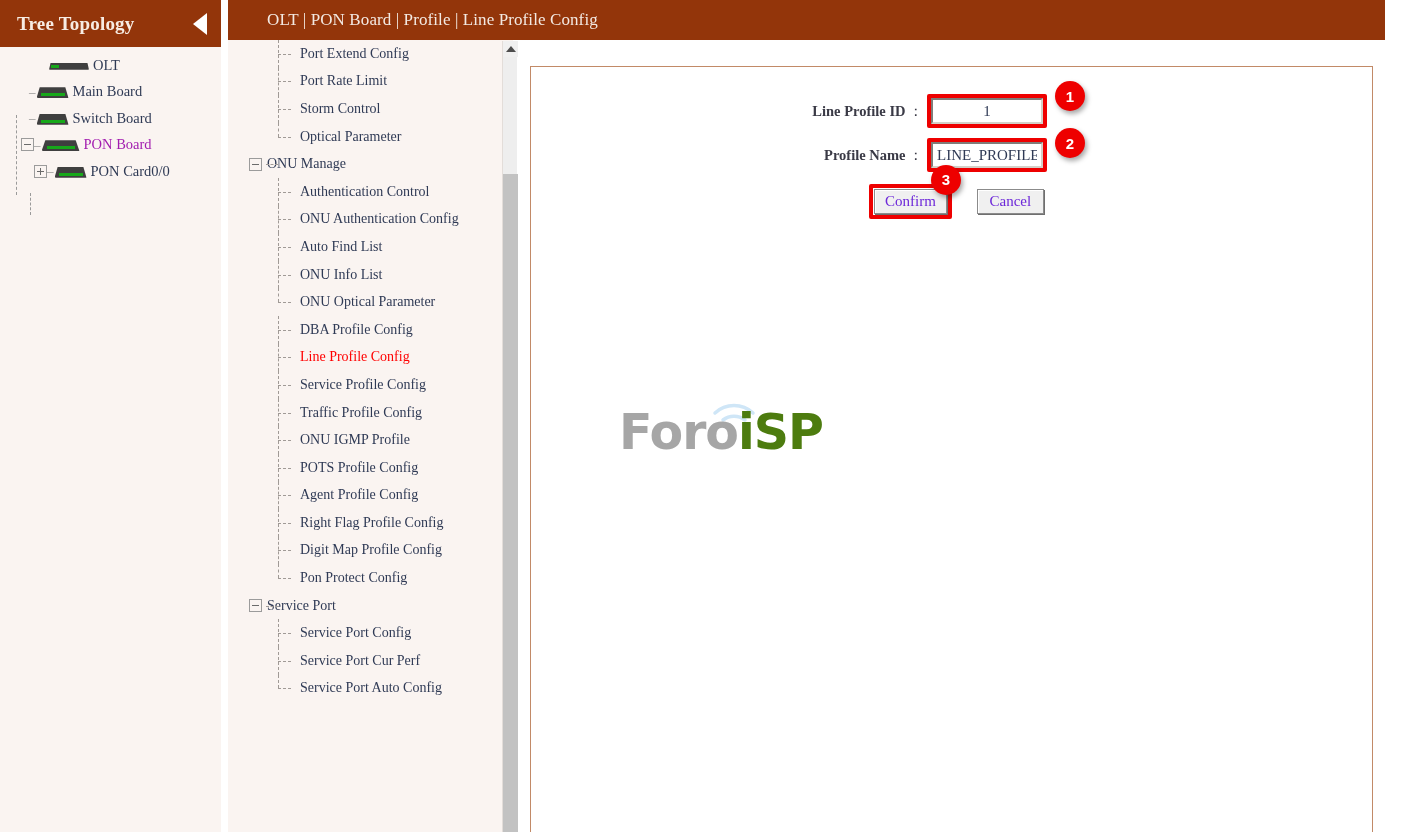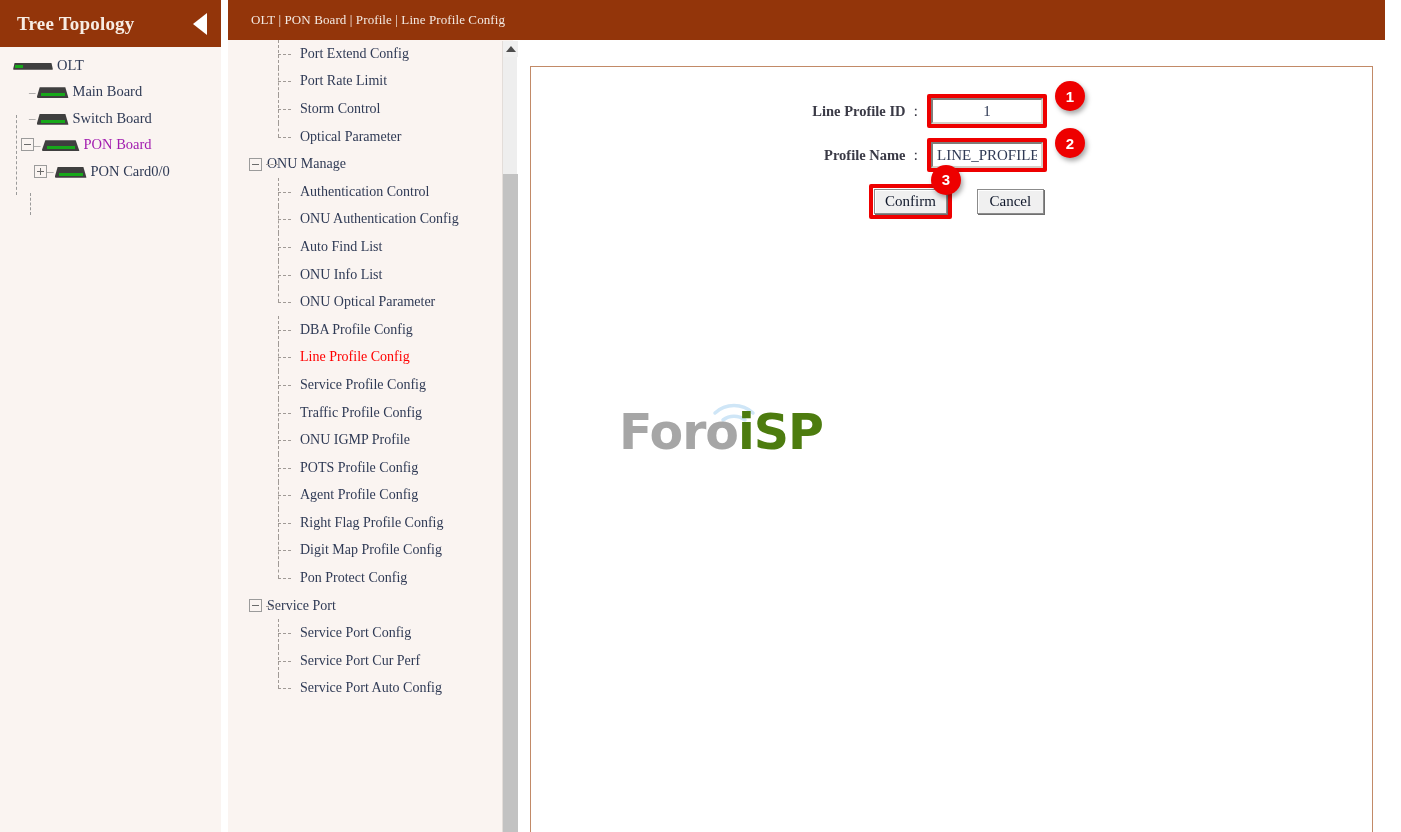--- a/index.html
+++ b/index.html
@@ -88,21 +88,21 @@
     content: ""; position: absolute; left: 5px; top: 2px;
     width: 1px; height: 7px; background: #6b6b6b;
   }
 
   
   .topbar {
     position: absolute; left: 228px; top: 0; width: 1157px; height: 40px;
     background: #93350a; color: #f3e9e2;
     display: flex; align-items: center;
   }
-  .breadcrumb { margin-left: 23px; font-size: 13px; letter-spacing: .1px; }
+  .breadcrumb { margin-left: 39px; font-size: 17px; letter-spacing: .1px; }
 
   
   .navpanel {
     position: absolute; left: 228px; top: 40px;
     width: 285px; height: 792px;
     background: #faf4f1;
     overflow: hidden;
     font-size: 14px; color: #2f3a55;
   }
   .navinner { position: relative; padding-left: 8px; }
@@ -187,21 +187,21 @@
     height: 26px; padding: 1px 4px;
     border: 2px inset #d4d0c8; background: #ffffff;
     outline: none;
   }
   input.id { width: 112px; text-align: center; }
   input.pname { width: 112px; text-align: left; }
 
   .btnrow { display: flex; align-items: center; height: 40px; padding-left: 343px; margin-top: 4px; }
   button.btn {
     font-family: "Liberation Serif", serif;
-    font-size: 15px; color: #0f172a;
+    font-size: 15px; color: #6d28d9;
     height: 25px; min-width: 67px; padding: 0 10px;
     background: #f0f0f0;
     border: 1px solid #8b8b8b;
     box-shadow: inset 1px 1px 0 #ffffff, 1px 1px 0 #6f6f6f;
     cursor: pointer;
   }
   .btnwrap { position: relative; margin-right: 30px; }
 
   
   .badge {
@@ -234,21 +234,21 @@
 <div id="app">
 
   <div class="sidebar">
     <div class="sidebar-header">
       <span class="sidebar-title">Tree Topology</span>
       <span class="collapse-arrow"></span>
     </div>
 
     <div class="tree">
 
-      <div class="tnode" style="padding-left:13px;">
+      <div class="tnode" style="padding-left:13px;margin-left:36px;">
         <span class="dev root">
           <span class="body"></span>
             <span class="led"></span>
         </span>
         <span class="lbl">OLT</span>
       </div>
 
       <div class="vline" style="left:16px; top:68px; height:80px;"></div>
 
       <div class="tnode" style="padding-left:29px;">

